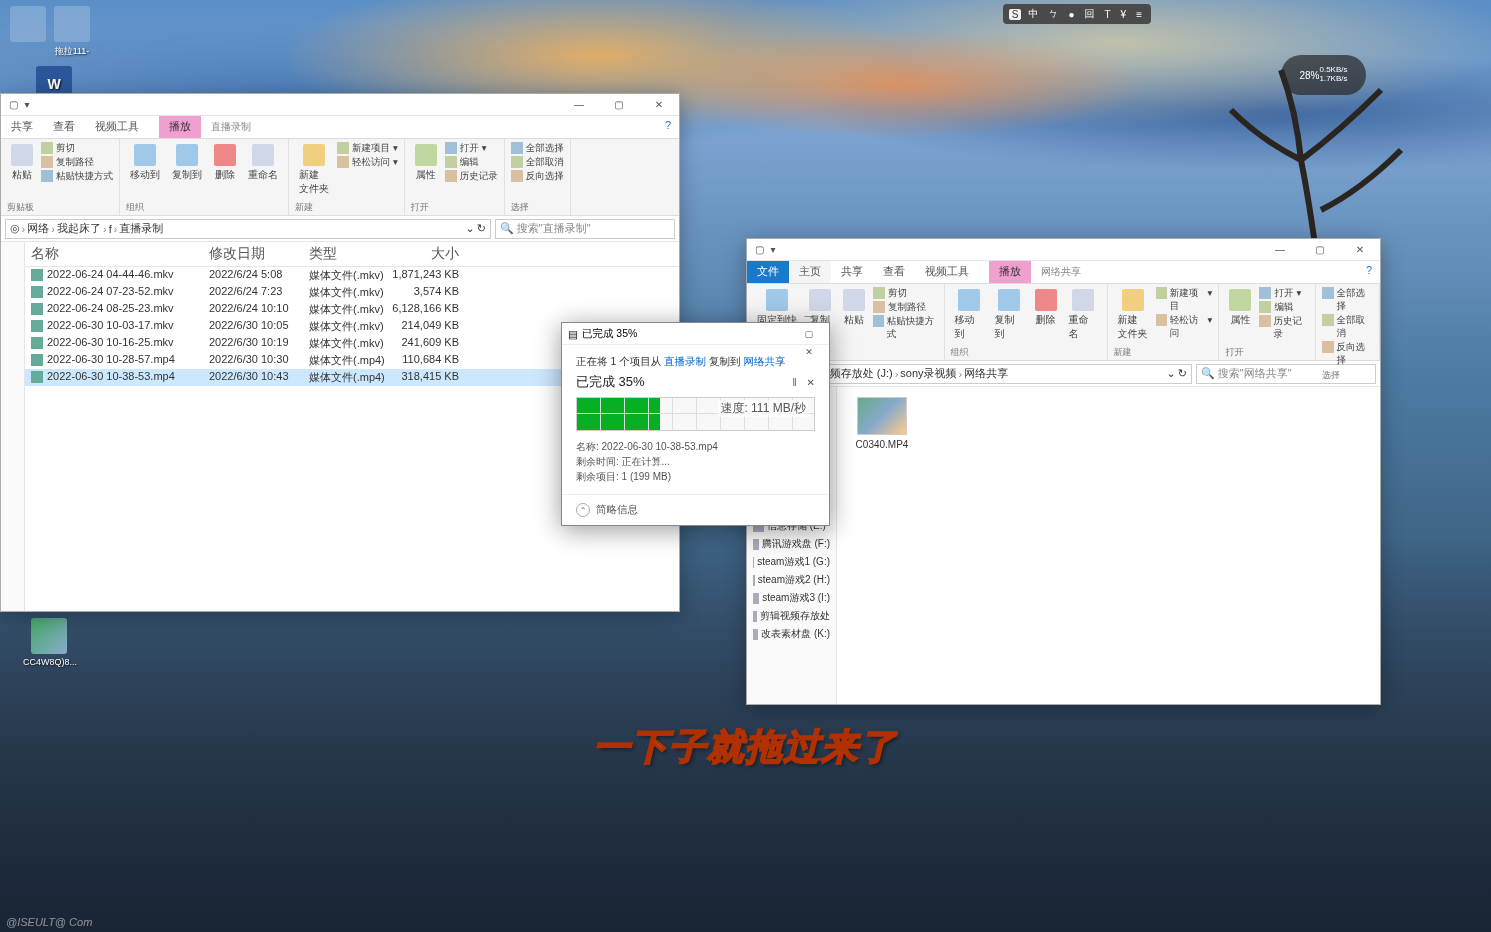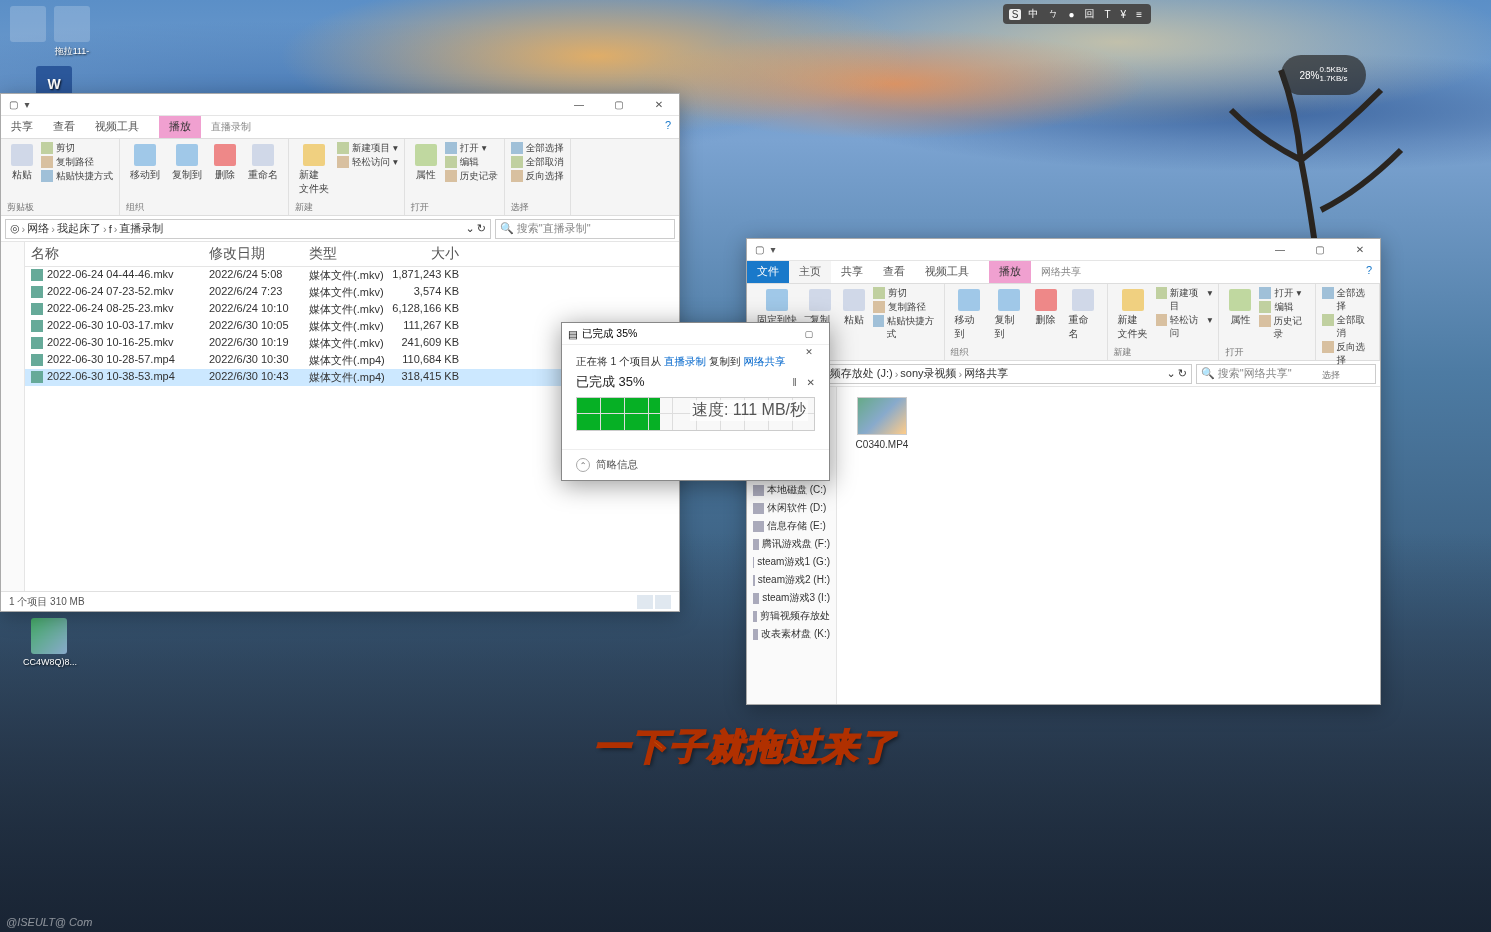--- a/index.html
+++ b/index.html
@@ -88,21 +88,21 @@
 .copy-title .win-ctrl { margin-left: auto; }
 .copy-title .win-ctrl div { width: 28px; height: 18px; font-size: 9px; }
 .copy-body { padding: 10px 14px; }
 .copy-from { font-size: 10.5px; color: #333; margin-bottom: 4px; }
 .copy-from .link { color: #0066cc; }
 .copy-pct { font-size: 13px; color: #222; margin-bottom: 6px; display: flex; align-items: center; }
 .copy-pct .pause-x { margin-left: auto; display: flex; gap: 10px; font-size: 10px; color: #555; }
 .progress { height: 34px; border: 1px solid #ccc; position: relative; margin-bottom: 8px; background: #f8f8f8; }
 .progress .fill { position: absolute; left: 0; top: 0; bottom: 0; width: 35%; background: #06b025; }
 .progress .grid { position: absolute; inset: 0; background: repeating-linear-gradient(90deg, transparent 0, transparent 23px, #ddd 23px, #ddd 24px), linear-gradient(0deg, transparent 50%, #ddd 50%, #ddd calc(50% + 1px), transparent calc(50% + 1px)); pointer-events: none; }
-.progress .speed { position: absolute; right: 6px; top: 2px; font-size: 16px; color: #555; background: rgba(255,255,255,0.7); padding: 0 2px; margin-left: 32px; }
+.progress .speed { position: absolute; right: 6px; top: 2px; font-size: 12px; color: #555; background: rgba(255,255,255,0.7); padding: 0 2px; margin-left: 32px; }
 .copy-info { font-size: 10px; color: #555; line-height: 1.5; }
 .copy-more { border-top: 1px solid #eee; padding: 8px 14px; font-size: 10.5px; color: #555; display: flex; align-items: center; gap: 6px; }
 .copy-more .chev { width: 14px; height: 14px; border: 1px solid #aaa; border-radius: 50%; display: flex; align-items: center; justify-content: center; font-size: 8px; }
 
 .caption-overlay { position: absolute; left: 50%; transform: translateX(-50%); bottom: 160px; font-size: 36px; font-weight: bold; color: #ffd020; -webkit-text-stroke: 2px #b03000; text-shadow: 2px 2px 4px rgba(0,0,0,0.6); font-style: italic; letter-spacing: 2px; }
 .watermark { position: absolute; left: 6px; bottom: 4px; font-size: 11px; color: rgba(255,255,255,0.5); font-style: italic; }
 </style>
 </head>
 <body>
 
@@ -298,21 +298,21 @@
           <div class="file-row">
             <div class="col-name"><span class="fico"></span>2022-06-24 08-25-23.mkv</div>
             <div class="col-date">2022/6/24 10:10</div>
             <div class="col-type">媒体文件(.mkv)</div>
             <div class="col-size">6,128,166 KB</div>
           </div>
           <div class="file-row">
             <div class="col-name"><span class="fico"></span>2022-06-30 10-03-17.mkv</div>
             <div class="col-date">2022/6/30 10:05</div>
             <div class="col-type">媒体文件(.mkv)</div>
-            <div class="col-size">111,267 KB</div>
+            <div class="col-size">214,049 KB</div>
           </div>
           <div class="file-row">
             <div class="col-name"><span class="fico"></span>2022-06-30 10-16-25.mkv</div>
             <div class="col-date">2022/6/30 10:19</div>
             <div class="col-type">媒体文件(.mkv)</div>
             <div class="col-size">241,609 KB</div>
           </div>
           <div class="file-row">
             <div class="col-name"><span class="fico"></span>2022-06-30 10-28-57.mp4</div>
             <div class="col-date">2022/6/30 10:30</div>
@@ -320,27 +320,20 @@
             <div class="col-size">110,684 KB</div>
           </div>
           <div class="file-row selected">
             <div class="col-name"><span class="fico"></span>2022-06-30 10-38-53.mp4</div>
             <div class="col-date">2022/6/30 10:43</div>
             <div class="col-type">媒体文件(.mp4)</div>
             <div class="col-size">318,415 KB</div>
           </div>
         </div>
 </div>
-</div>
-<div class="statusbar">
-<span>1 个项目   310 MB</span>
-<div class="view-btns">
-        <span></span>
-        <span></span>
-      </div>
 </div>
 </div>
 
 <div class="window right">
 <div class="titlebar">
 <div class="qat">
         <span>▢</span>
         <span>▾</span>
       </div>
 <div class="win-ctrl">
@@ -524,20 +517,25 @@
 <div class="pause-x">
           <span>‖</span>
           <span>✕</span>
         </div>
 </div>
 <div class="progress">
 <div class="fill"></div>
         <div class="grid"></div>
 <div class="speed">速度: 111 MB/秒</div>
 </div>
+<div class="copy-info">
+<div><span>名称: </span><span>2022-06-30 10-38-53.mp4</span></div>
+<div><span>剩余时间: </span><span>正在计算...</span></div>
+<div><span>剩余项目: </span><span>1 (199 MB)</span></div>
+</div>
 </div>
 <div class="copy-more">
 <span class="chev">⌃</span>
 <span>简略信息</span>
 </div>
 </div>
 
 <div class="caption-overlay">一下子就拖过来了</div>
 <div class="watermark">@ISEULT@ Com</div>
 

